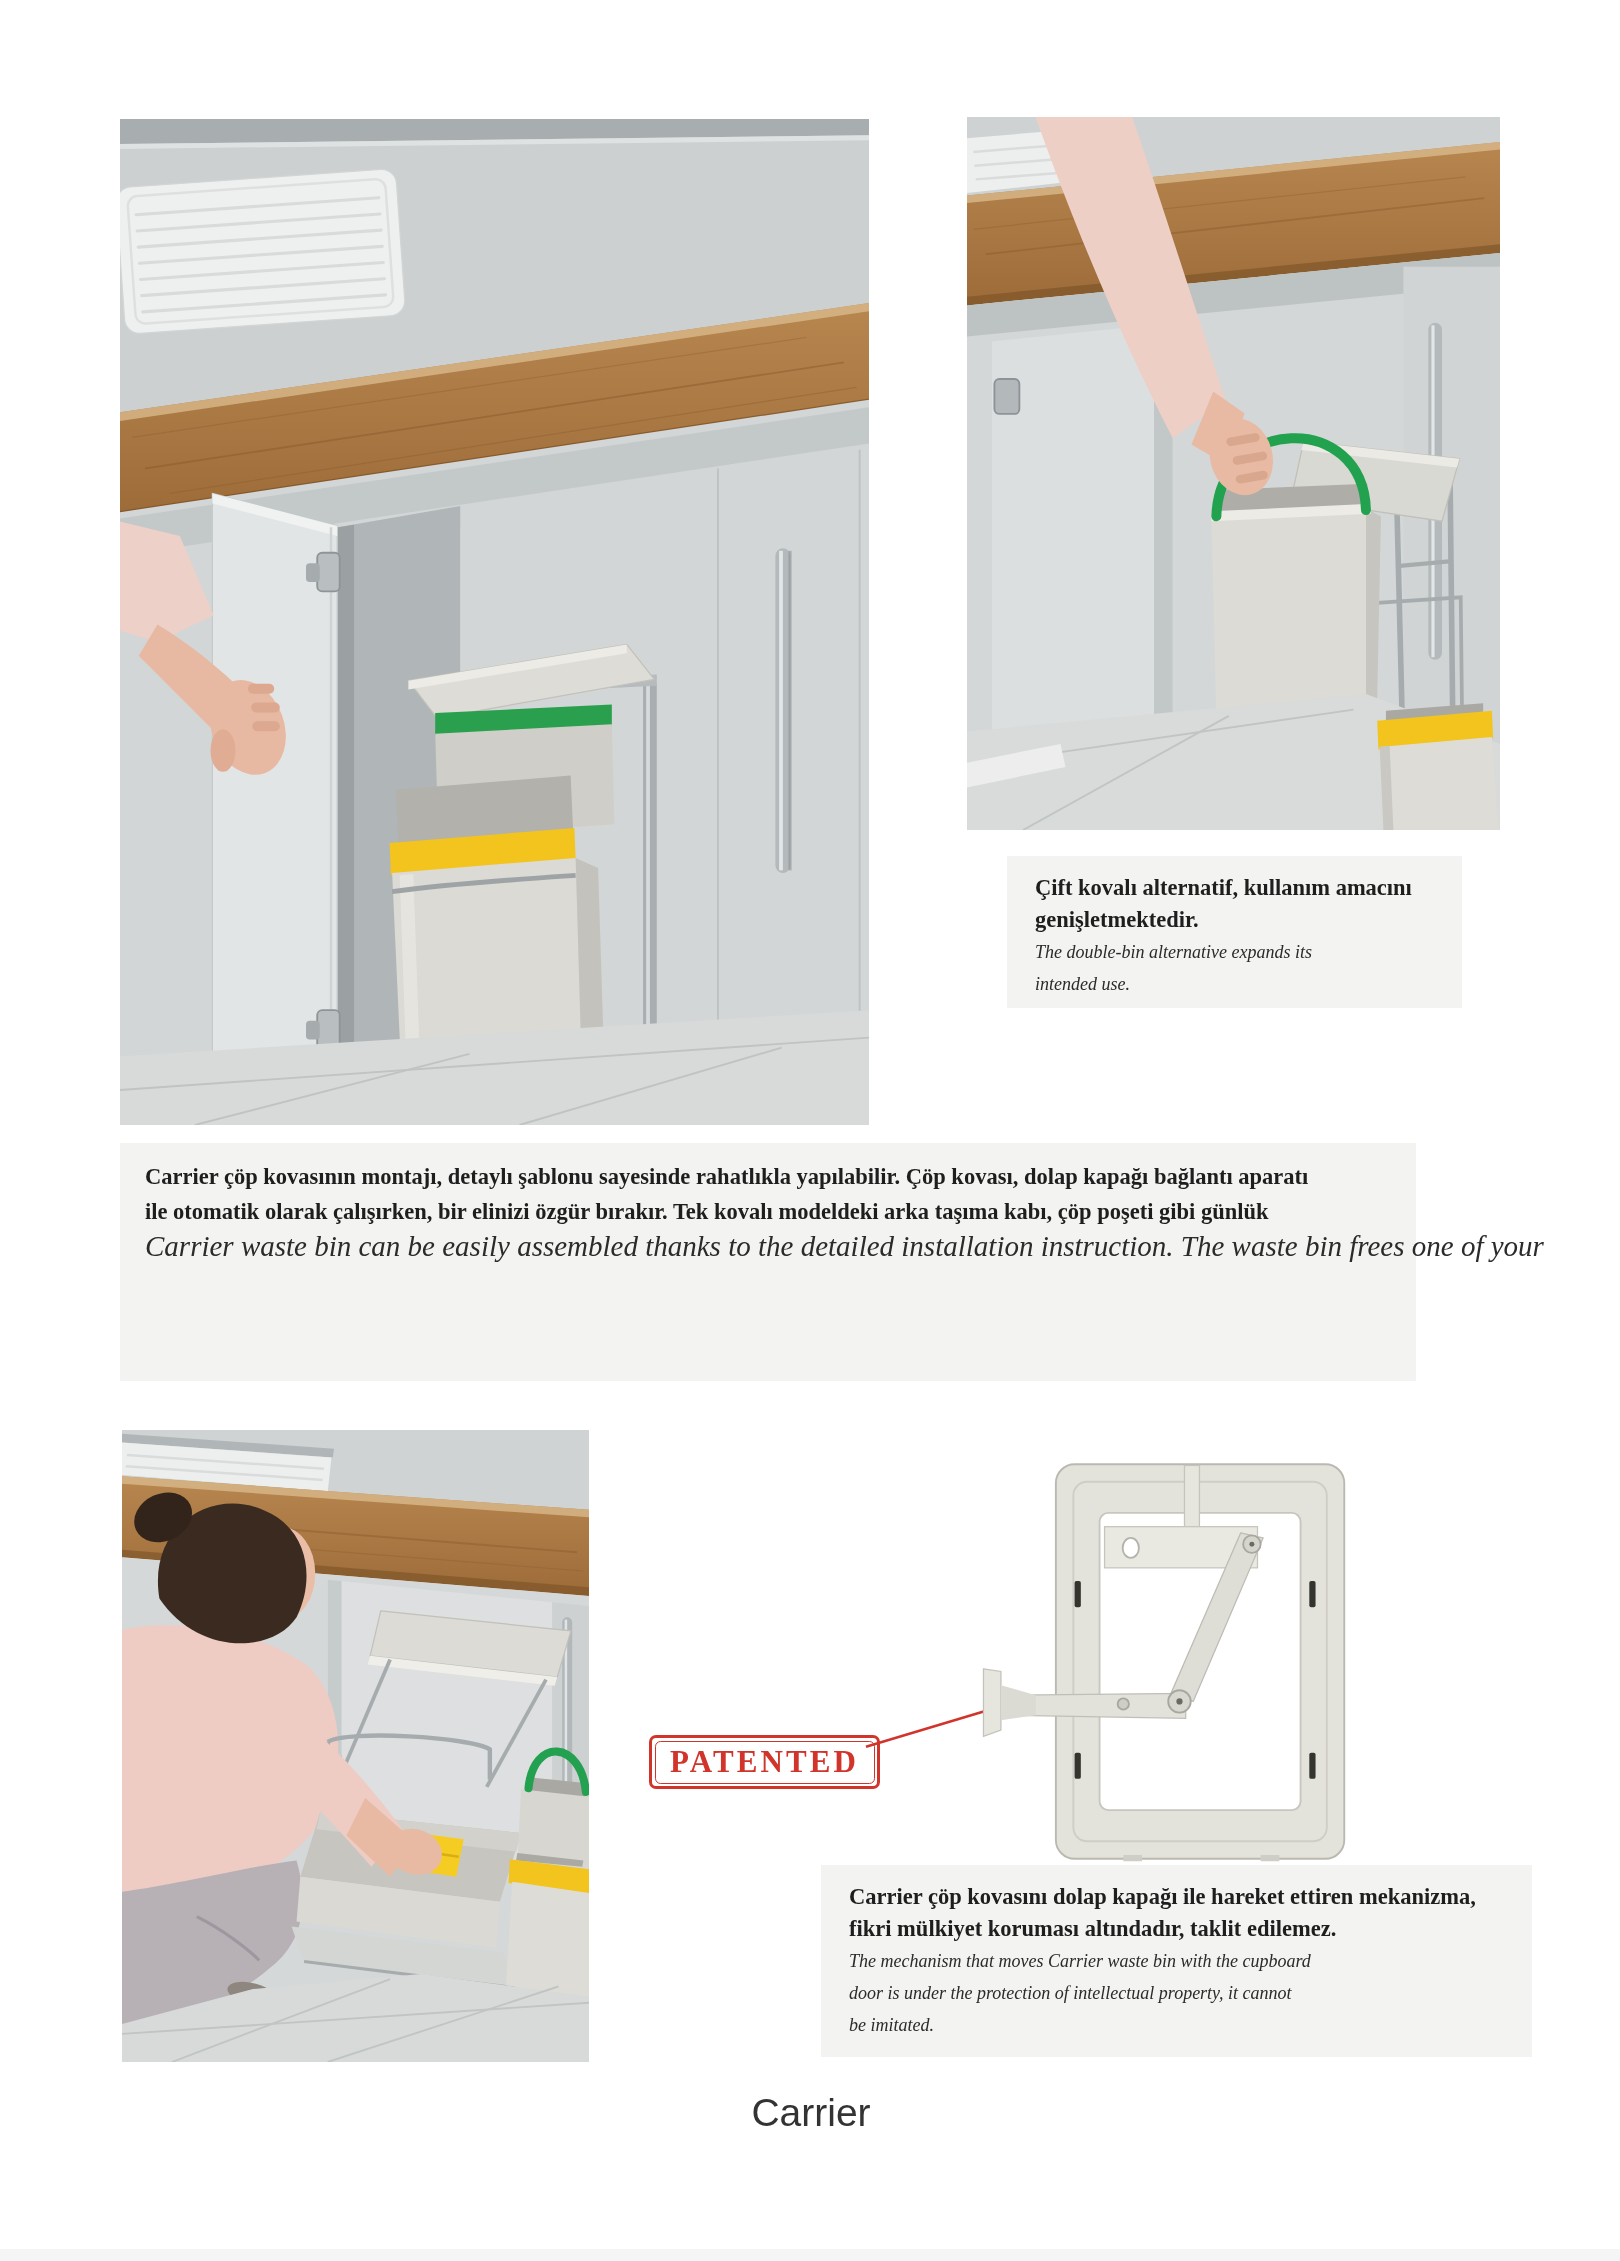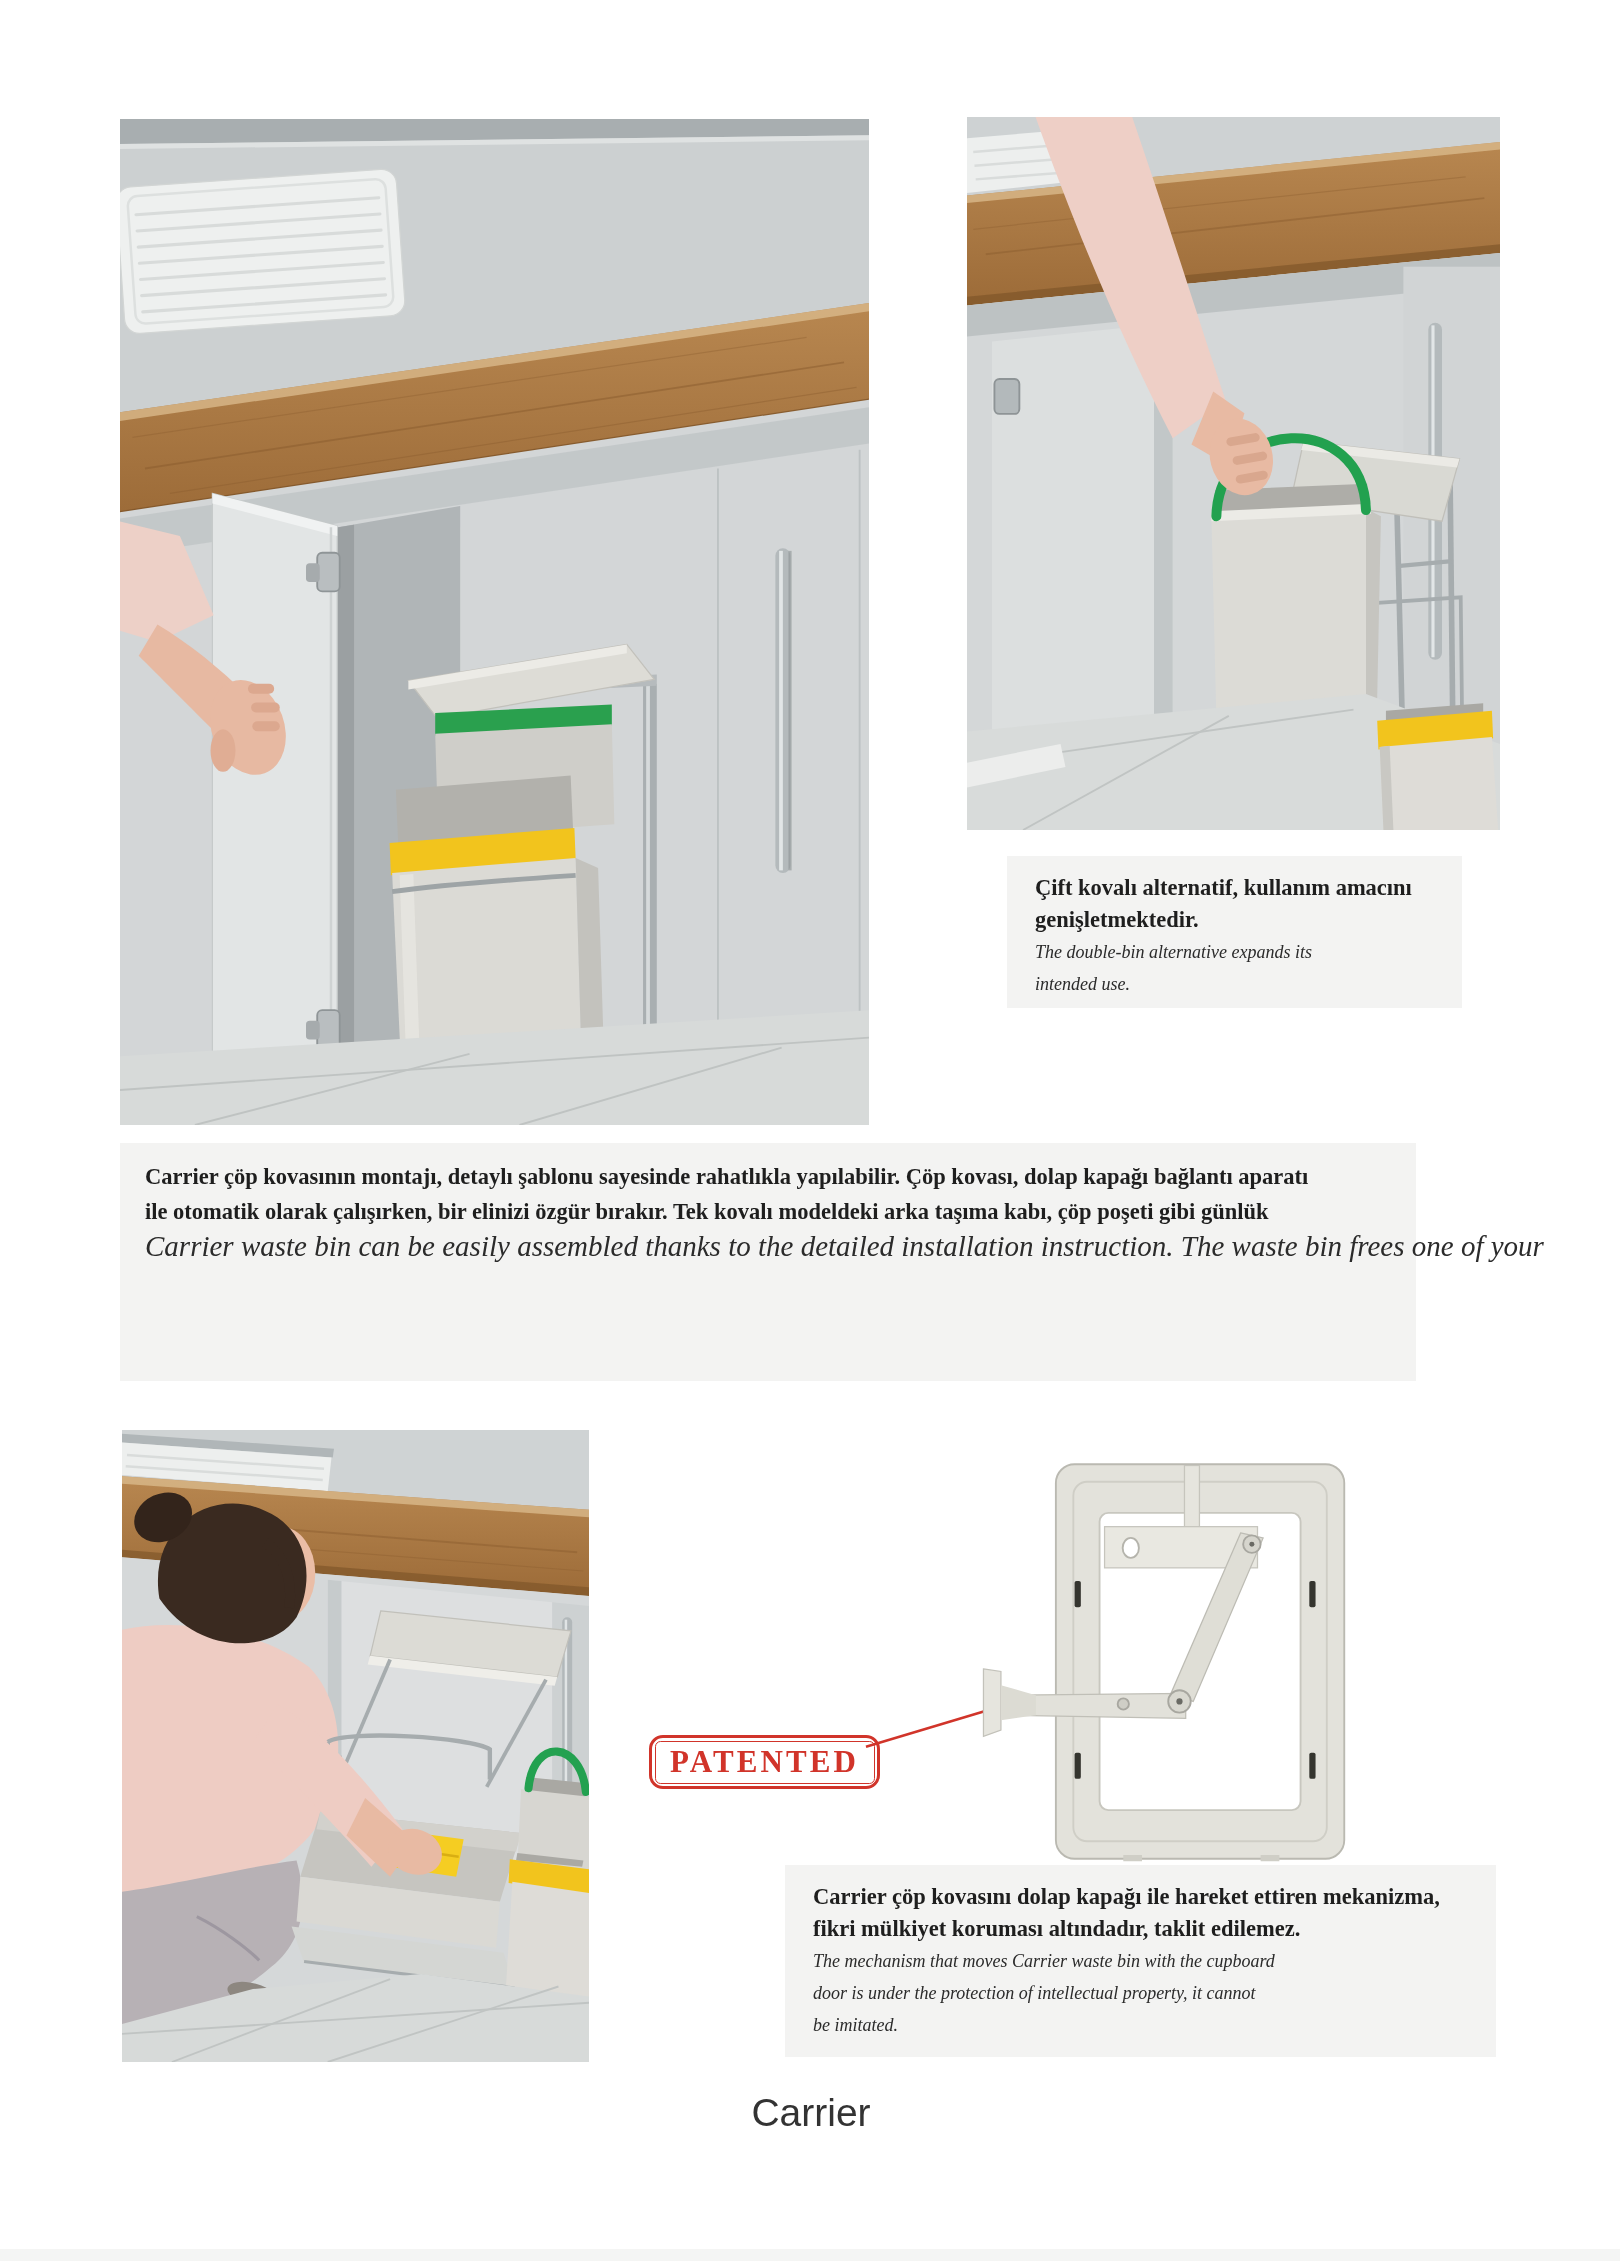--- a/index.html
+++ b/index.html
@@ -12,21 +12,21 @@
   .caption-box{
     position:absolute;background:#f3f3f2;box-sizing:border-box;
     padding:16px 18.7px 12.5px 28px;
   }
   .tr-line{font-weight:bold;font-size:22.5px;line-height:32px;white-space:nowrap;}
   .en-line{font-style:italic;font-size:18px;line-height:32px;color:#2b2b2b;white-space:nowrap;}
   #main-text .tr-line{font-size:22.5px;line-height:35px;}
   #main-text .en-line{font-size:29px;line-height:35px;text-align:center;}
   #stamp{
     position:absolute;left:649px;top:1735px;width:231px;height:54px;
-    border:3.1px solid #d1342a;border-radius:14px;box-sizing:border-box;
+    border:3.1px solid #d1342a;border-radius:7px;box-sizing:border-box;
     display:flex;align-items:stretch;justify-content:center;background:#fff;
   }
   #stamp .inner{
     flex:1;margin:2.5px;border:1.9px solid #d1342a;border-radius:5.6px;
     display:flex;align-items:center;justify-content:center;
     font-family:"Liberation Serif",serif;font-weight:bold;font-size:31px;
     letter-spacing:3.1px;color:#d1342a;
   }
   #brand{
     position:absolute;left:686px;top:2091px;width:250px;text-align:center;
@@ -350,21 +350,21 @@
       <polygon points="76,346 104,350 104,444 76,454" fill="#e6e5de" stroke="#c3c2ba" stroke-width="2"></polygon>
       <polygon points="104,372 160,388 160,420 104,428" fill="#dcdbd3"></polygon>
       <circle cx="506" cy="146" r="14" fill="#d6d5cd" stroke="#a8a7a0" stroke-width="3"></circle>
       <circle cx="506" cy="146" r="4" fill="#6a6a64"></circle>
       <circle cx="390" cy="398" r="18" fill="#d9d8d0" stroke="#a8a7a0" stroke-width="3"></circle>
       <circle cx="390" cy="398" r="5" fill="#6a6a64"></circle>
       <circle cx="300" cy="402" r="9" fill="#cfcec6" stroke="#a8a7a0" stroke-width="3"></circle>
     </g>
   </svg>
 
-  <div class="caption-box" style="left:785px;top:1865px;width:711px;height:192px">
+  <div class="caption-box" style="left:821px;top:1865px;width:711px;height:192px">
     <div class="tr-line">Carrier çöp kovasını dolap kapağı ile hareket ettiren mekanizma,</div>
     <div class="tr-line">fikri mülkiyet koruması altındadır, taklit edilemez.</div>
     <div class="en-line">The mechanism that moves Carrier waste bin with the cupboard</div>
     <div class="en-line">door is under the protection of intellectual property, it cannot</div>
     <div class="en-line">be imitated.</div>
   </div>
 
   <div id="brand">Carrier</div>
 
   <div id="page-edge"></div>

